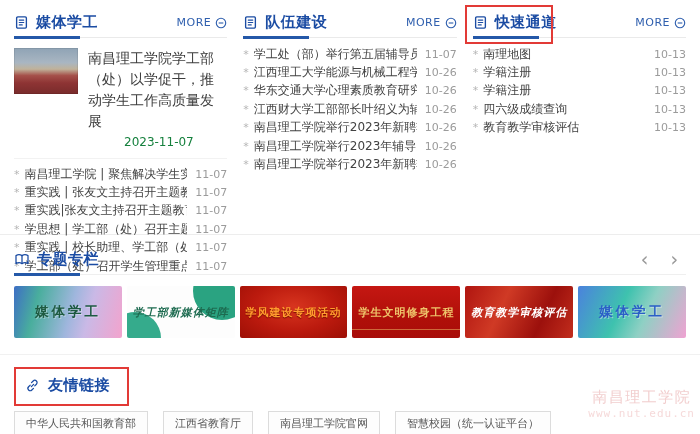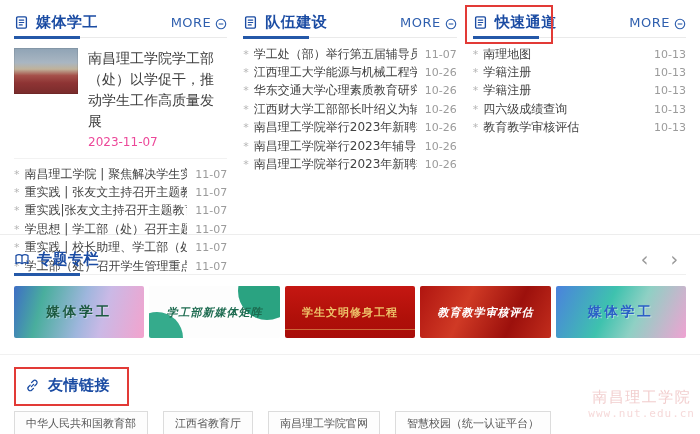--- a/index.html
+++ b/index.html
@@ -8,32 +8,32 @@
   .page { position:relative; width:700px; height:434px; background:#fff; overflow:hidden; }
 
   
   .top-section { display:flex; gap:16px; padding:8px 14px 0; height:234px; }
   .col { flex:1 1 0; min-width:0; }
   .col-head { position:relative; display:flex; justify-content:space-between; align-items:center;
               height:30px; border-bottom:1px solid #eaeaea; }
   .head-left { position:relative; display:flex; align-items:center; gap:7px; height:100%; }
   .col-title { font-size:15px; font-weight:bold; color:#1b4ca3; letter-spacing:.5px; white-space:nowrap; }
   .blue-underline { position:absolute; left:0; bottom:-2px; width:66px; height:3px; background:#2458a8; z-index:2; }
-  .more { display:flex; align-items:flex-end; gap:4px; color:#2f5fae; font-size:13px; cursor:pointer;
+  .more { display:flex; align-items:center; gap:4px; color:#2f5fae; font-size:11px; cursor:pointer;
           text-decoration:none; letter-spacing:.5px; white-space:nowrap; }
   .red-outline { position:absolute; left:-8px; top:-3px; width:88px; height:39px;
                  border:2px solid #e23a36; pointer-events:none; z-index:3; }
 
   .featured { display:flex; gap:10px; padding:10px 0 9px; border-bottom:1px solid #f2f2f2; cursor:pointer; }
   .thumb { width:64px; height:46px; flex:none;
            background:linear-gradient(180deg,#8fa3b5 0%,#a9b6c2 32%,#c0b29a 46%,#a5504a 60%,#8e3434 76%,#782b2b 100%);
            box-shadow:inset 0 0 0 1px rgba(0,0,0,.08); }
   .fmeta { flex:1; min-width:0; }
   .ftitle { font-size:14px; color:#3c3c3c; line-height:1.5; }
-  .fdate { font-size:12px; color:#ec4899; margin-top:3px; }
+  .fdate { font-size:12px; color:#15803d; margin-top:3px;margin-left:36px; }
 
   .news-list { list-style:none; margin-top:7px; }
   .featured + .news-list { margin-top:6px; }
   .news-item { display:flex; align-items:center; height:18.4px; font-size:12px; color:#424242; cursor:pointer; }
   .bullet { color:#b5b5b5; margin-right:5px; font-size:11px; flex:none; }
   .item-text { flex:1; min-width:0; white-space:nowrap; overflow:hidden; }
   .item-date { flex:none; color:#9b9b9b; font-size:11px; margin-left:8px; }
 
   .section-divider { border:none; border-top:1px solid #ededed; }
 
@@ -300,20 +300,23 @@
     </header>
     <div class="banners">
   <div class="banner gradient-blue-pink">
     <span class="banner-label">媒体学工</span>
   </div>
 
   <div class="banner white-green">
     <span class="banner-label">学工部新媒体矩阵</span>
   </div>
 
+  <div class="banner red-gold">
+    <span class="banner-label">学风建设专项活动</span>
+  </div>
 
   <div class="banner red-gold-deco">
     <span class="banner-label">学生文明修身工程</span>
   </div>
 
   <div class="banner red-white">
     <span class="banner-label">教育教学审核评估</span>
   </div>
 
   <div class="banner blue-teal-pink">

